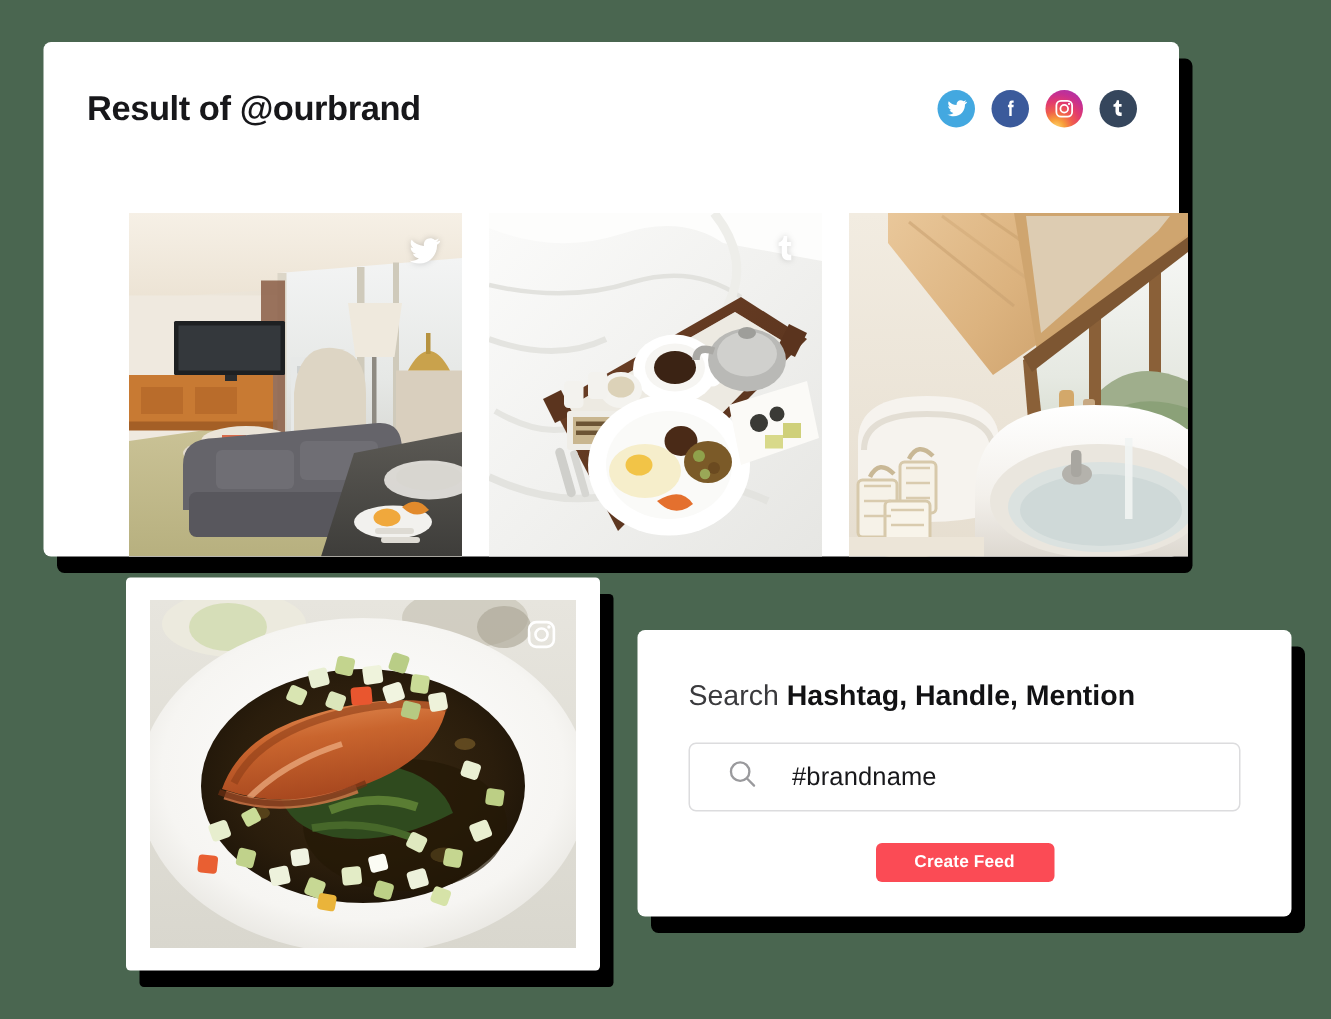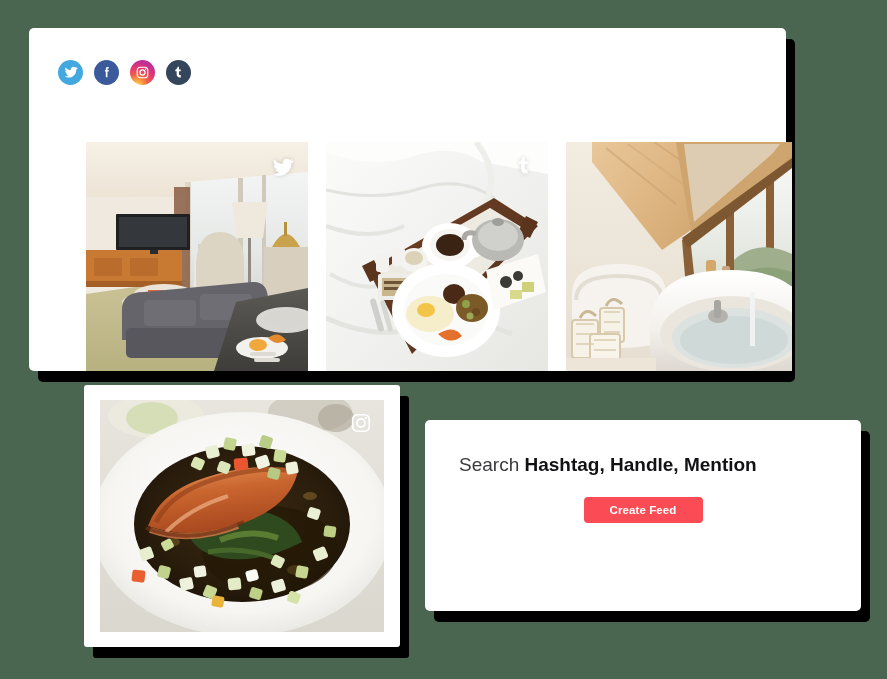--- a/index.html
+++ b/index.html
@@ -181,20 +181,21 @@
   }
 </style>
 </head>
 <body style="background: rgb(74, 102, 80);">
 
 <div class="stage">
 
   <div class="results-card">
 
     <div class="results-header">
+      <div class="results-title">Result of @ourbrand</div>
 
       <div class="social-row">
 
         <span class="social-badge twitter">
           <svg width="14" height="14" viewBox="0 0 24 24" aria-hidden="true">
             <path fill="#ffffff" d="M23 4.9c-.8.4-1.7.6-2.6.8.9-.6 1.6-1.4 2-2.5-.9.5-1.9.9-2.9 1.1C18.6 3.4 17.4 3 16.1 3c-2.5 0-4.6 2.1-4.6 4.6 0 .4 0 .7.1 1.1C7.8 8.5 4.7 6.8 2.6 4.2c-.4.7-.6 1.5-.6 2.3 0 1.6.8 3 2 3.8-.7 0-1.4-.2-2-.6v.1c0 2.2 1.6 4.1 3.7 4.5-.4.1-.8.2-1.2.2-.3 0-.6 0-.9-.1.6 1.8 2.3 3.1 4.3 3.2-1.6 1.2-3.5 2-5.7 2-.4 0-.7 0-1.1-.1 2 1.3 4.4 2 7 2 8.4 0 13-7 13-13v-.6c.9-.6 1.7-1.4 2.3-2.3z"></path>
           </svg>
         </span>
 
         <span class="social-badge facebook">
@@ -575,17 +576,26 @@
       </svg>
     </div>
   </div>
 
   <div class="search-card">
 
     <div class="search-heading">
       <span class="light">Search </span><span class="bold">Hashtag, Handle, Mention</span>
     </div>
 
+    <div class="search-field">
+      <span class="magnifier">
+        <svg width="22" height="22" viewBox="0 0 24 24" aria-hidden="true">
+          <circle cx="10.3" cy="10.3" r="6.7" fill="none" stroke="#9a9a9d" stroke-width="1.7"></circle>
+          <line x1="15.3" y1="15.3" x2="20.4" y2="20.4" stroke="#9a9a9d" stroke-width="1.7" stroke-linecap="round"></line>
+        </svg>
+      </span>
+      <span class="search-value" title="#brandname">#brandname</span>
+    </div>
 
     <button class="create-feed-btn" style="background: rgb(251, 75, 85);">Create Feed</button>
   </div>
 
 </div>
 
 </body></html>

